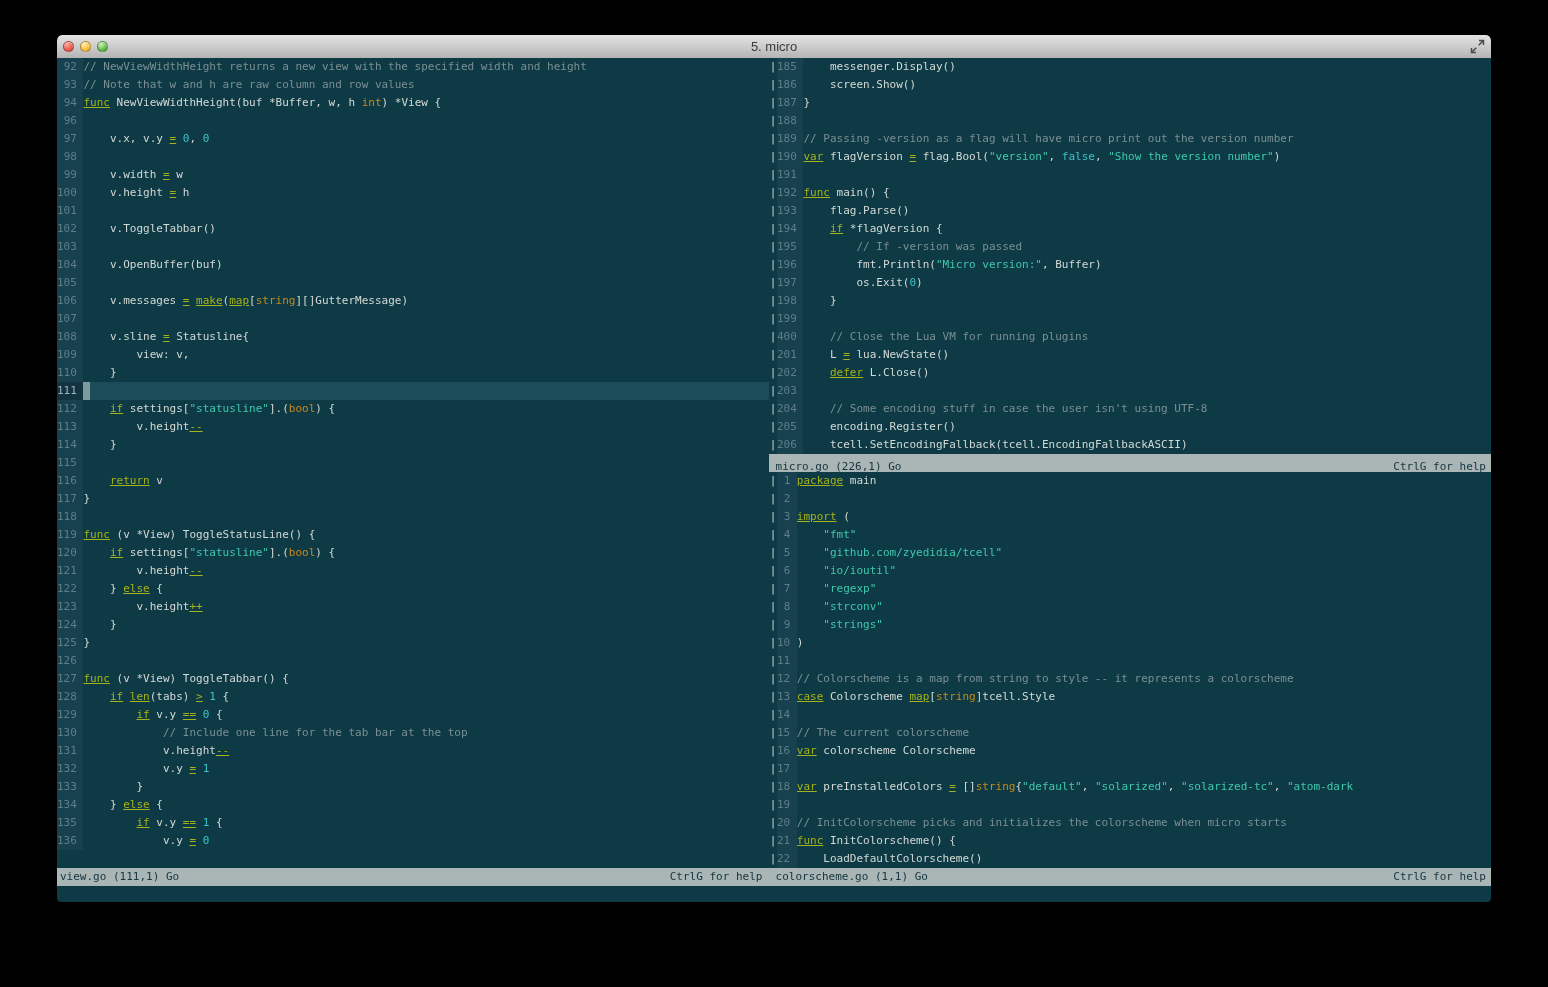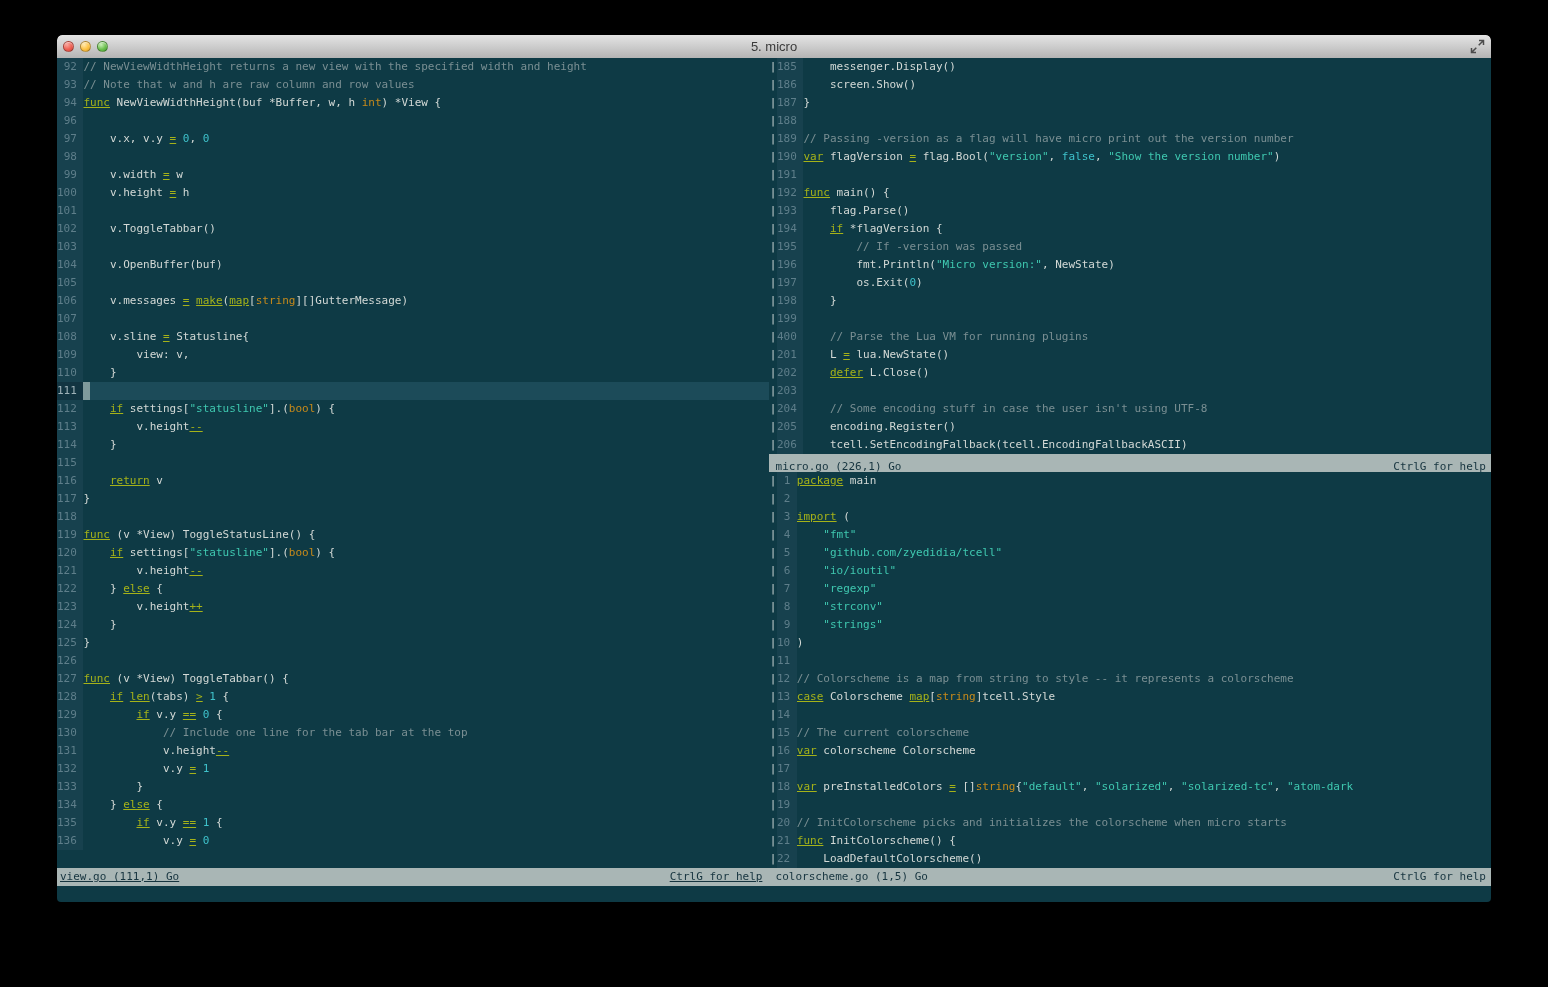--- a/index.html
+++ b/index.html
@@ -51,21 +51,21 @@
   .cursor{display:inline-block;width:1ch;height:18px;background:var(--cursor);vertical-align:top;}
   .tk-p{color:var(--plain);} .tk-c{color:var(--comment);text-align:center;} .tk-k{color:var(--keyword);text-decoration:underline;}
   .tk-t{color:var(--type);}  .tk-s{color:var(--string);}  .tk-n{color:var(--const);}
   .vdivider{position:absolute;left:712px;top:0;width:8px;height:810px;color:var(--divider);}
   .dvrow{height:18px;line-height:18px;text-align:center;}
   .statusbar{
     position:absolute;height:18px;line-height:18px;display:flex;
     justify-content:space-between;white-space:pre;overflow:hidden;
     background:var(--sbbg);color:var(--sbfg);
   }
-  .sb-left{left:0;top:810px;width:712px;padding:0 1ch 8px 3px;box-sizing:border-box;text-decoration:underline;}
+  .sb-left{left:0;top:810px;width:712px;padding:0 1ch 8px 3px;box-sizing:border-box;}
   .sb-tr{left:712px;top:396px;width:722px;padding:4px 5px 0 1ch;box-sizing:border-box;}
   .sb-br{left:712px;top:810px;width:722px;padding:0 5px 0 1ch;box-sizing:border-box;}
 </style>
 </head>
 <body>
 
 <div class="window">
   <div class="titlebar">
     <div class="traffic">
       <span class="tl red"></span>
@@ -179,25 +179,25 @@
         <div class="row"><span class="gutter">186</span><span class="code"><span class="tk-p">    screen.Show()</span></span></div>
         <div class="row"><span class="gutter">187</span><span class="code"><span class="tk-p">}</span></span></div>
         <div class="row"><span class="gutter">188</span><span class="code"></span></div>
         <div class="row"><span class="gutter">189</span><span class="code"><span class="tk-c">// Passing -version as a flag will have micro print out the version number</span></span></div>
         <div class="row"><span class="gutter">190</span><span class="code"><span class="tk-k">var</span><span class="tk-p"> flagVersion </span><span class="tk-k">=</span><span class="tk-p"> flag.Bool(</span><span class="tk-s">"version"</span><span class="tk-p">, </span><span class="tk-n">false</span><span class="tk-p">, </span><span class="tk-s">"Show the version number"</span><span class="tk-p">)</span></span></div>
         <div class="row"><span class="gutter">191</span><span class="code"></span></div>
         <div class="row"><span class="gutter">192</span><span class="code"><span class="tk-k">func</span><span class="tk-p"> main() {</span></span></div>
         <div class="row"><span class="gutter">193</span><span class="code"><span class="tk-p">    flag.Parse()</span></span></div>
         <div class="row"><span class="gutter">194</span><span class="code"><span class="tk-p">    </span><span class="tk-k">if</span><span class="tk-p"> *flagVersion {</span></span></div>
         <div class="row"><span class="gutter">195</span><span class="code"><span class="tk-c">        // If -version was passed</span></span></div>
-        <div class="row"><span class="gutter">196</span><span class="code"><span class="tk-p">        fmt.Println(</span><span class="tk-s">"Micro version:"</span><span class="tk-p">, NewState)</span></span></div>
+        <div class="row"><span class="gutter">196</span><span class="code"><span class="tk-p">        fmt.Println(</span><span class="tk-s">"Micro version:"</span><span class="tk-p">, Buffer)</span></span></div>
         <div class="row"><span class="gutter">197</span><span class="code"><span class="tk-p">        os.Exit(</span><span class="tk-n">0</span><span class="tk-p">)</span></span></div>
         <div class="row"><span class="gutter">198</span><span class="code"><span class="tk-p">    }</span></span></div>
         <div class="row"><span class="gutter">199</span><span class="code"></span></div>
-        <div class="row"><span class="gutter">400</span><span class="code"><span class="tk-c">    // Parse the Lua VM for running plugins</span></span></div>
+        <div class="row"><span class="gutter">400</span><span class="code"><span class="tk-c">    // Close the Lua VM for running plugins</span></span></div>
         <div class="row"><span class="gutter">201</span><span class="code"><span class="tk-p">    L </span><span class="tk-k">=</span><span class="tk-p"> lua.NewState()</span></span></div>
         <div class="row"><span class="gutter">202</span><span class="code"><span class="tk-p">    </span><span class="tk-k">defer</span><span class="tk-p"> L.Close()</span></span></div>
         <div class="row"><span class="gutter">203</span><span class="code"></span></div>
         <div class="row"><span class="gutter">204</span><span class="code"><span class="tk-c">    // Some encoding stuff in case the user isn't using UTF-8</span></span></div>
         <div class="row"><span class="gutter">205</span><span class="code"><span class="tk-p">    encoding.Register()</span></span></div>
         <div class="row"><span class="gutter">206</span><span class="code"><span class="tk-p">    tcell.SetEncodingFallback(tcell.EncodingFallbackASCII)</span></span></div>
       </div>
     <div class="pane pane-br">
         <div class="row"><span class="gutter">1</span><span class="code"><span class="tk-k">package</span><span class="tk-p"> main</span></span></div>
         <div class="row"><span class="gutter">2</span><span class="code"></span></div>
@@ -225,17 +225,17 @@
 
     <div class="statusbar sb-tr">
       <span>micro.go (226,1) Go</span>
       <span>CtrlG for help</span>
     </div>
     <div class="statusbar sb-left">
       <span>view.go (111,1) Go</span>
       <span>CtrlG for help</span>
     </div>
     <div class="statusbar sb-br">
-      <span>colorscheme.go (1,5) Go</span>
+      <span>colorscheme.go (1,1) Go</span>
       <span>CtrlG for help</span>
     </div>
   </div>
 </div>
 
 </body></html>

